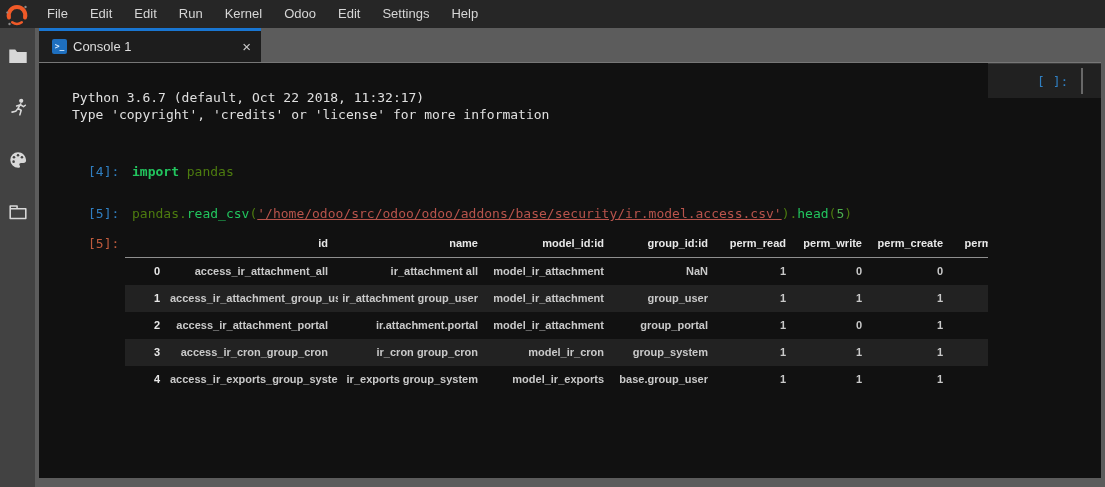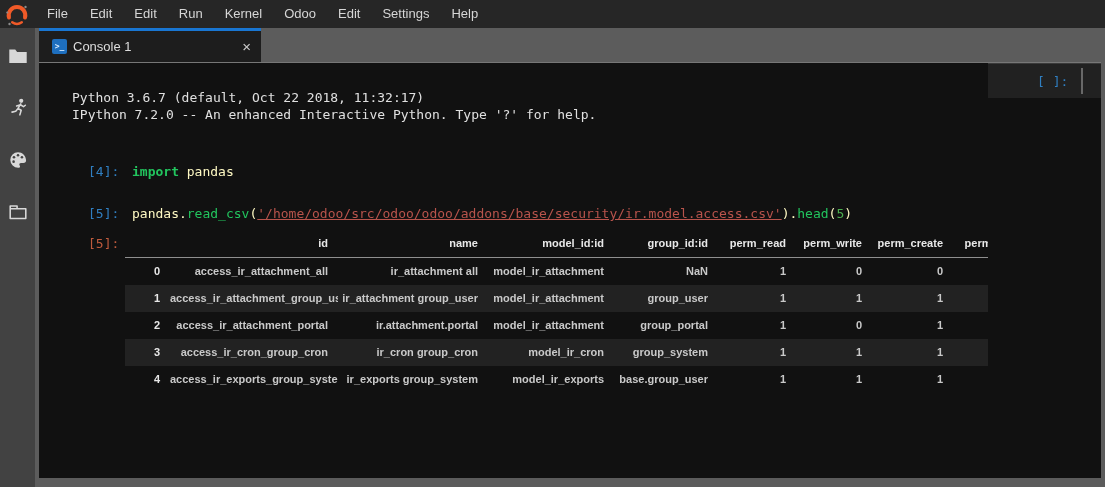--- a/index.html
+++ b/index.html
@@ -28,21 +28,21 @@
   .panel { flex:1; background:#111111; border-top:1px solid #777777; display:flex; flex-direction:row; overflow:hidden; min-height:0; }
   .history { flex:1; overflow:hidden; font-family:"DejaVu Sans Mono", monospace; font-size:13px; line-height:17px; color:#e0e0e0; padding-top:26px; }
   .banner { padding-left:33px; white-space:pre; }
   .cell { display:flex; padding-left:49px; white-space:pre; margin-top:25px; }
   .cell.first { margin-top:40px; }
   .in-prompt { width:44px; flex:none; color:#307fc1; }
   .tok-keyword { color:#22c55e; font-weight:bold; }
   .tok-function { color:#22c55e; }
   .tok-string { color:#b8544c;text-decoration:underline; }
   .tok-number { color:#4caf50; }
-  .tok-plain { color:#fef9c3; }
+  .tok-plain { color:#4d7c0f; }
 
   .output { display:flex; padding-left:49px; margin-top:8px; }
   .out-prompt { width:37px; flex:none; color:#bf5b3d; padding-top:5px; }
 
   table.df { border-collapse:collapse; table-layout:fixed; width:915px;
     font-family:"Liberation Sans", sans-serif; font-size:11px; color:#c9c9c9; }
   table.df th, table.df td { text-align:right; padding:5px 10px 5px 0; white-space:nowrap; overflow:hidden; font-weight:bold; }
   table.df thead th { border-bottom:1px solid #8f8f8f; font-weight:bold; color:#e8e8e8; }
   table.df tbody th { font-weight:bold; color:#e8e8e8; }
   table.df tbody tr:nth-child(even) { background:#222222; }
@@ -111,21 +111,21 @@
     <div class="tabbar">
       <div class="tab">
         <div class="tab-icon">&gt;_</div>
         <div class="tab-label">Console 1</div>
         <div class="tab-close">×</div>
       </div>
     </div>
 
     <div class="panel">
       <div class="history">
-        <div class="banner"><div class="banner-line">Python 3.6.7 (default, Oct 22 2018, 11:32:17)</div><div class="banner-line">IPython 7.2.0 -- An enhanced Interactive Python. Type '?' for help.</div></div>
+        <div class="banner"><div class="banner-line">Python 3.6.7 (default, Oct 22 2018, 11:32:17)</div><div class="banner-line">Type 'copyright', 'credits' or 'license' for more information</div></div>
         <div>
             <div class="cell first"><span class="in-prompt">[4]:</span><span class="code"><span class="tok-keyword">import</span><span class="tok-plain"> pandas</span></span></div>
             <div class="cell"><span class="in-prompt">[5]:</span><span class="code"><span class="tok-plain">pandas.</span><span class="tok-function">read_csv</span><span class="tok-plain">(</span><span class="tok-string">'/home/odoo/src/odoo/odoo/addons/base/security/ir.model.access.csv'</span><span class="tok-plain">).</span><span class="tok-function">head</span><span class="tok-plain">(</span><span class="tok-number">5</span><span class="tok-plain">)</span></span></div>
           </div>
         <div class="output">
           <div class="out-prompt">[5]:</div>
           <table class="df">
             <colgroup>
               <col style="width:45px">
                 <col style="width:168px">

